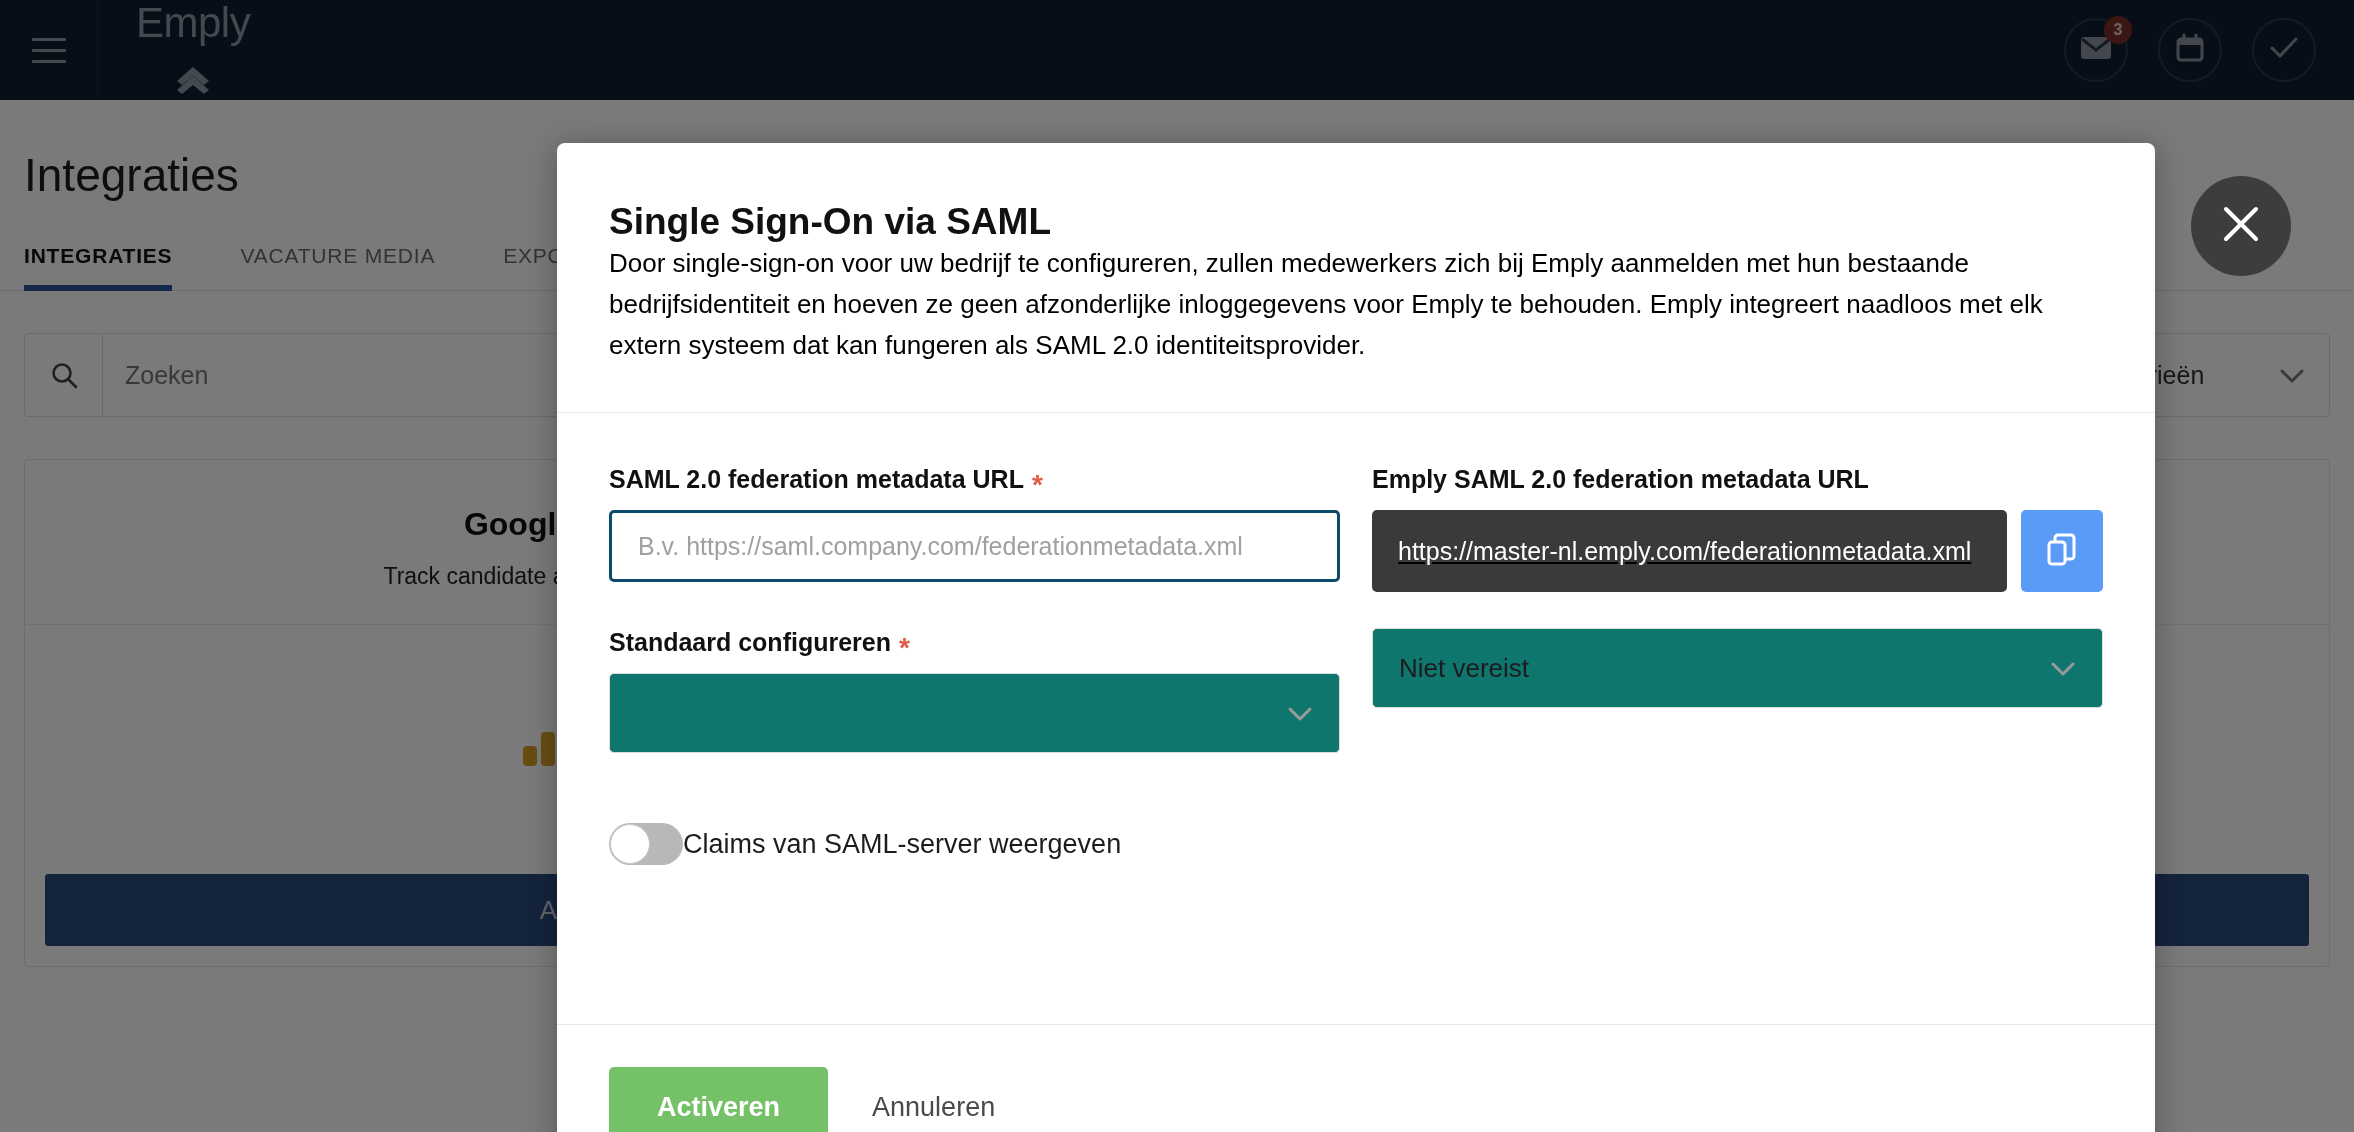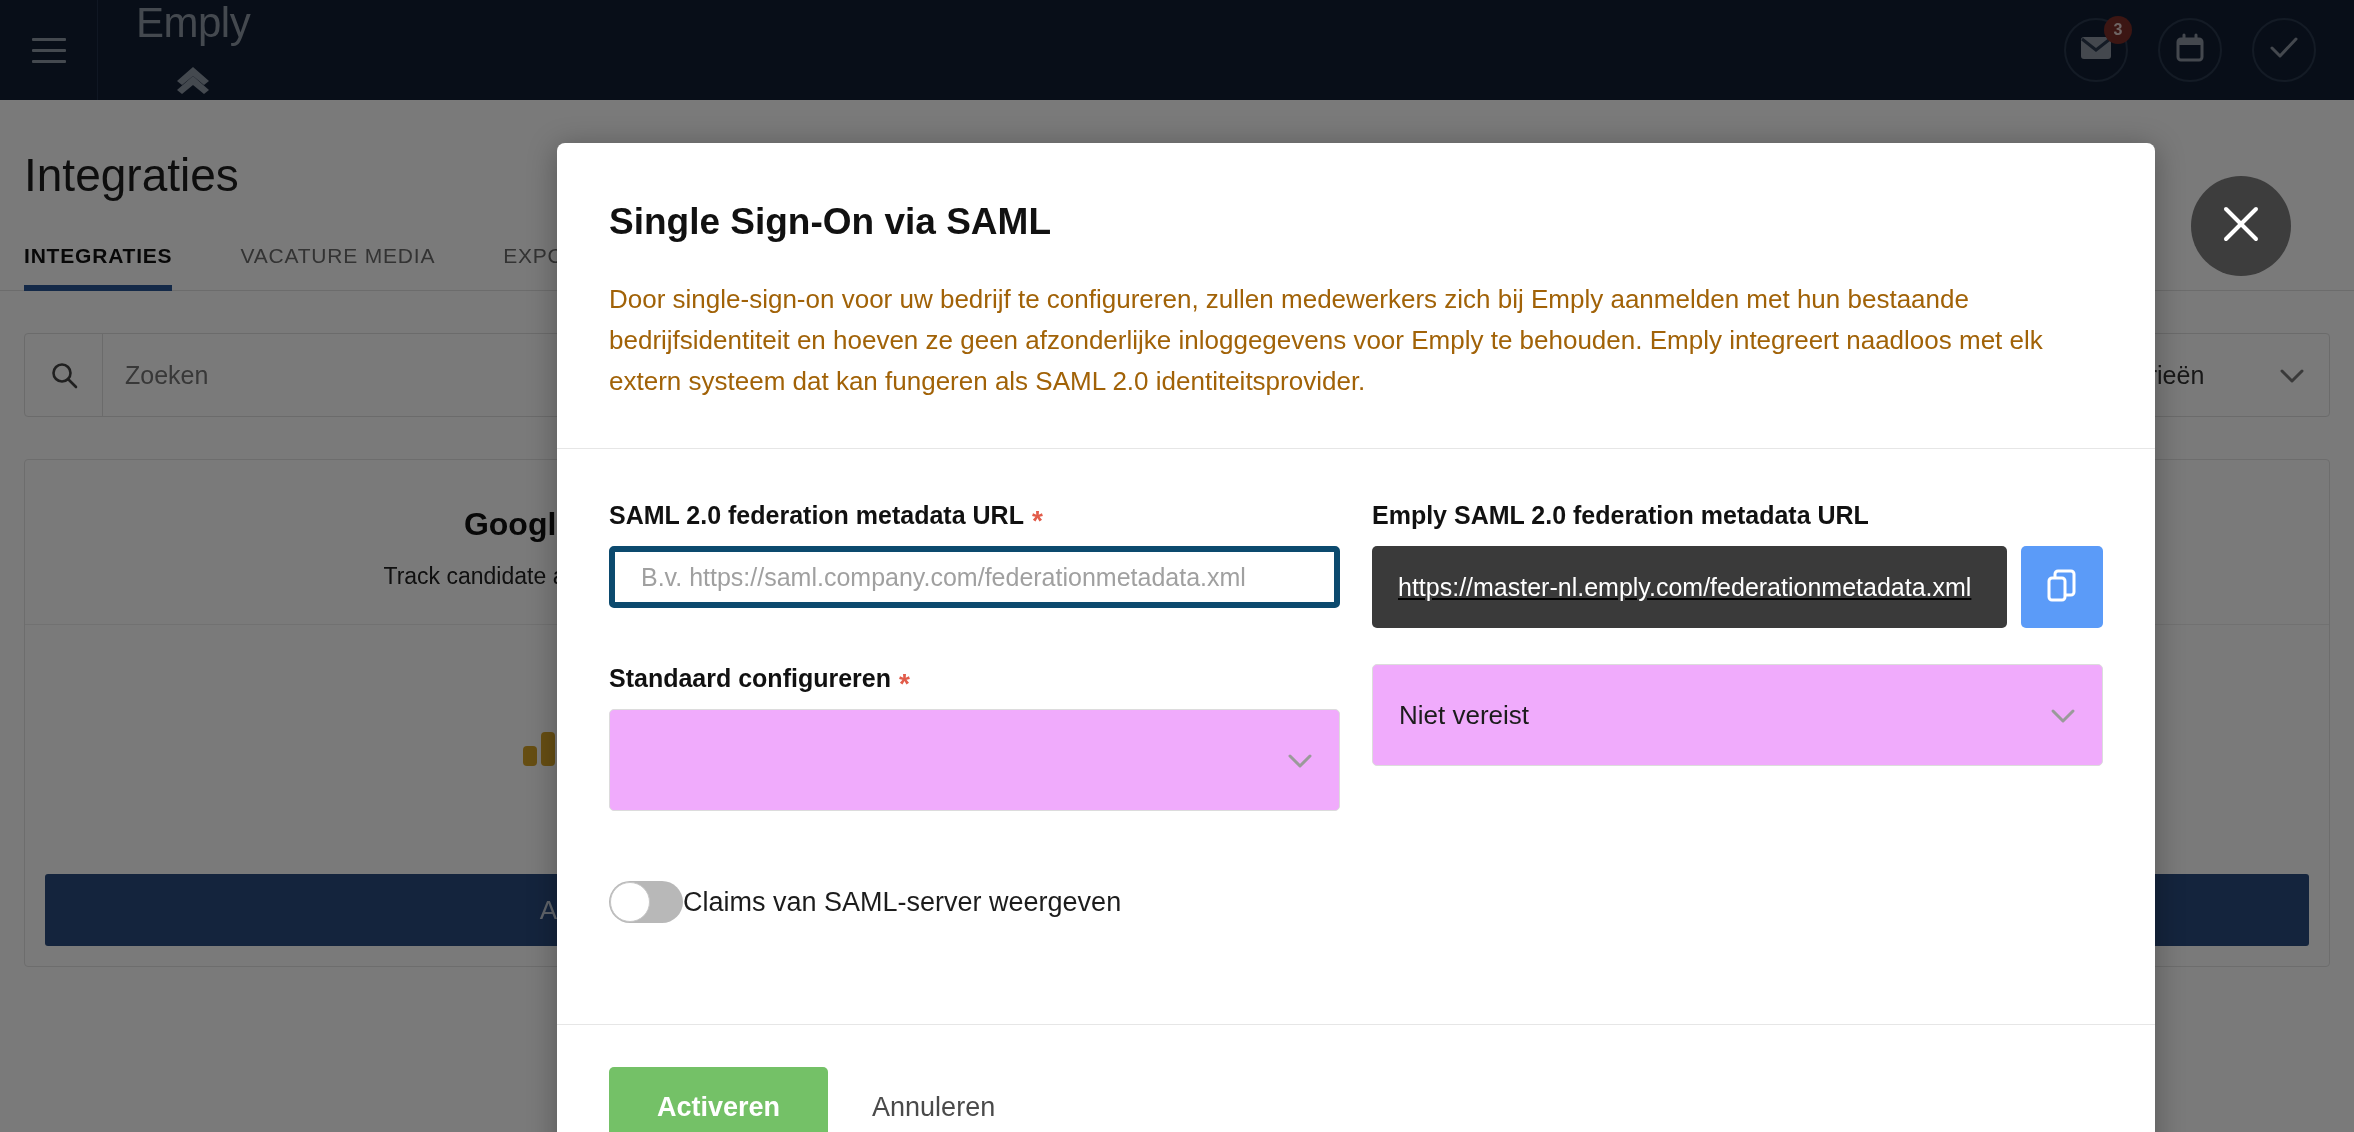--- a/index.html
+++ b/index.html
@@ -133,44 +133,44 @@
     position: absolute;
     left: 557px; top: 143px; width: 1598px; height: 1050px;
     background: #fff; border-radius: 8px;
     box-shadow: 0 4px 30px rgba(0,0,0,0.3);
     display: flex; flex-direction: column;
     overflow: hidden;
   }
   #modal-head { padding: 58px 52px 46px 52px; border-bottom: 1px solid #e6e6e6; }
   #modal-title { font-size: 37px; font-weight: 700; color: #111; }
   #modal-desc {
-    margin-top: 36px; font-size: 26px; line-height: 1.58; color: #a16207;
+    font-size: 26px; line-height: 1.58; color: #000000;
     max-width: 1500px;
   }
   #modal-body { padding: 52px 52px 0 52px; flex: 1; }
   .form-grid {
     display: grid; grid-template-columns: 1fr 1fr; column-gap: 32px; row-gap: 0;
   }
   .field { margin-bottom: 36px; }
   .field-label {
     font-size: 25px; font-weight: 700; color: #111; margin-bottom: 16px;
     display: flex; align-items: baseline; gap: 8px;
   }
   .req { color: #e25c4a; font-size: 28px; line-height: 0; position: relative; top: 6px; }
   .txt-input {
-    width: 100%; height: 62px; border: 6px solid #0c4a6e; border-radius: 5px;
+    width: 100%; height: 72px; border: 3px solid #0c4a6e; border-radius: 5px;
     padding: 0 26px; font-size: 25px; color: #222; outline: none;
     background: #fff; font-family: "Liberation Sans", sans-serif;
   }
   .txt-input::placeholder { color: #a0a0a0; }
   .select-box {
-    width: 100%; height: 102px; border: 1px solid #dcdcdc; border-radius: 5px;
+    width: 100%; height: 80px; border: 1px solid #dcdcdc; border-radius: 5px;
     padding: 0 26px; font-size: 26px; color: #1c1c1c;
     display: flex; align-items: center; justify-content: space-between;
-    background: #f0abfc;
+    background: #0f766e;
   }
   .readonly-row { display: flex; align-items: stretch; gap: 14px; text-decoration: underline; }
   .readonly-input {
     flex: 1; height: 82px; background: #3a3a3a; color: #fff;
     border: 0; border-radius: 5px; padding: 0 26px; font-size: 25px;
     outline: none; overflow: hidden; white-space: nowrap;
     font-family: "Liberation Sans", sans-serif;
   }
   .copy-btn {
     width: 82px; height: 82px; border: 0; border-radius: 5px;

